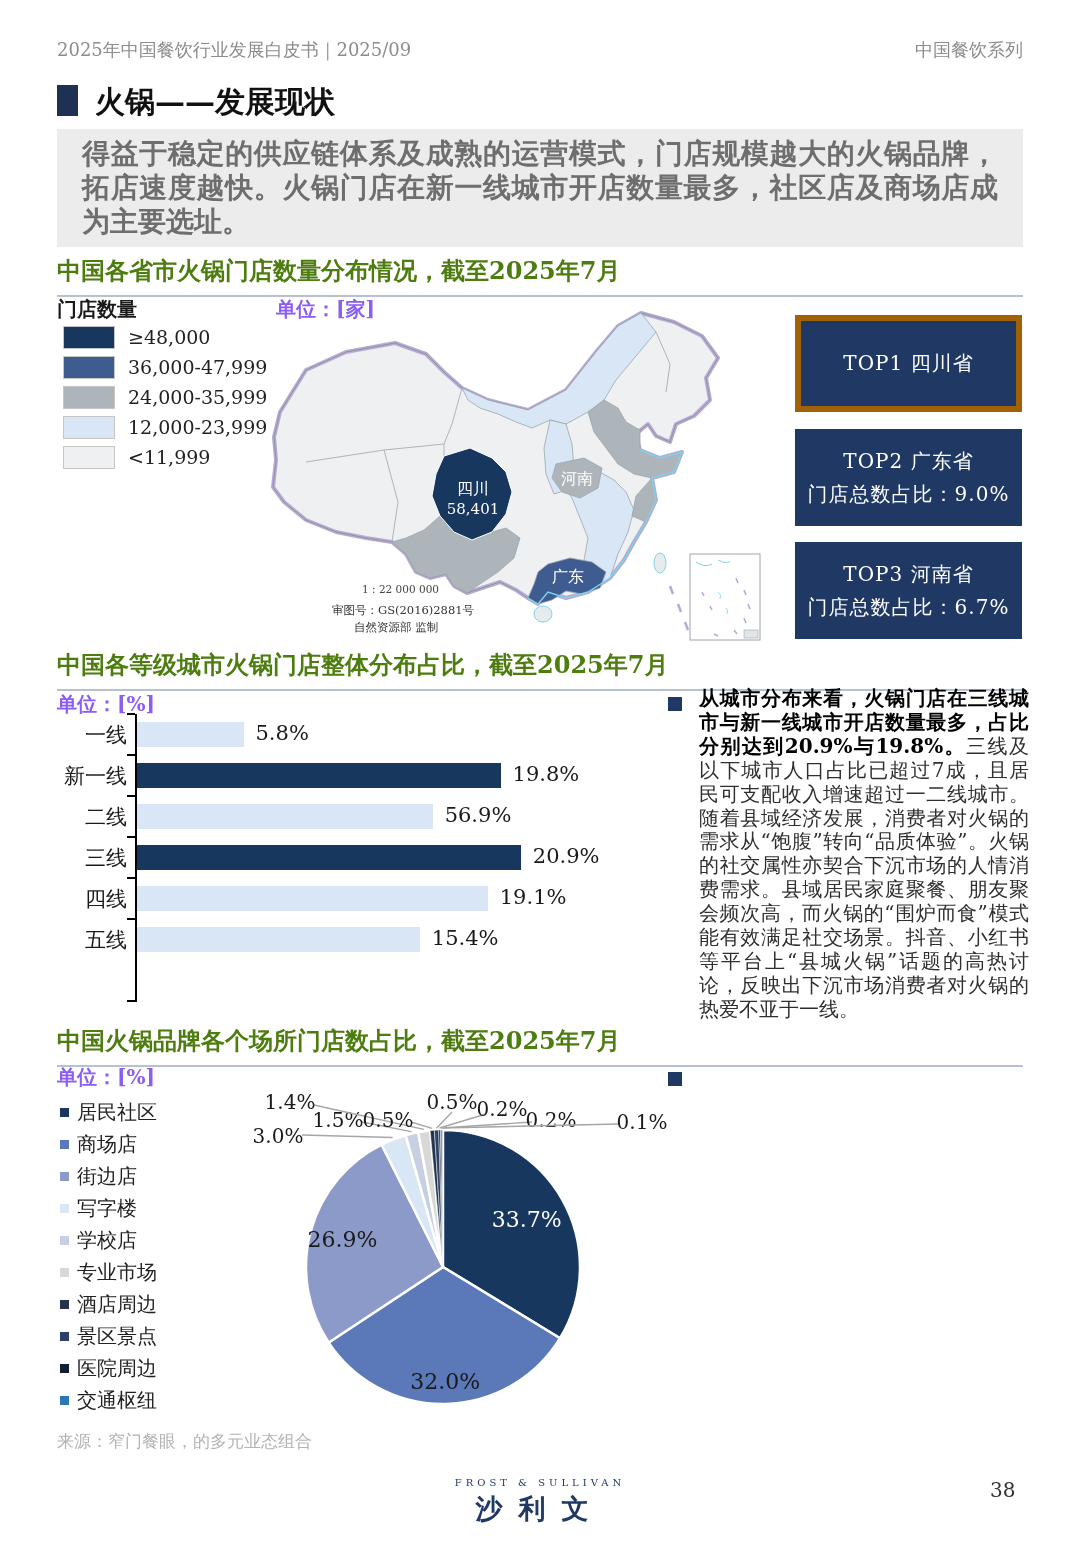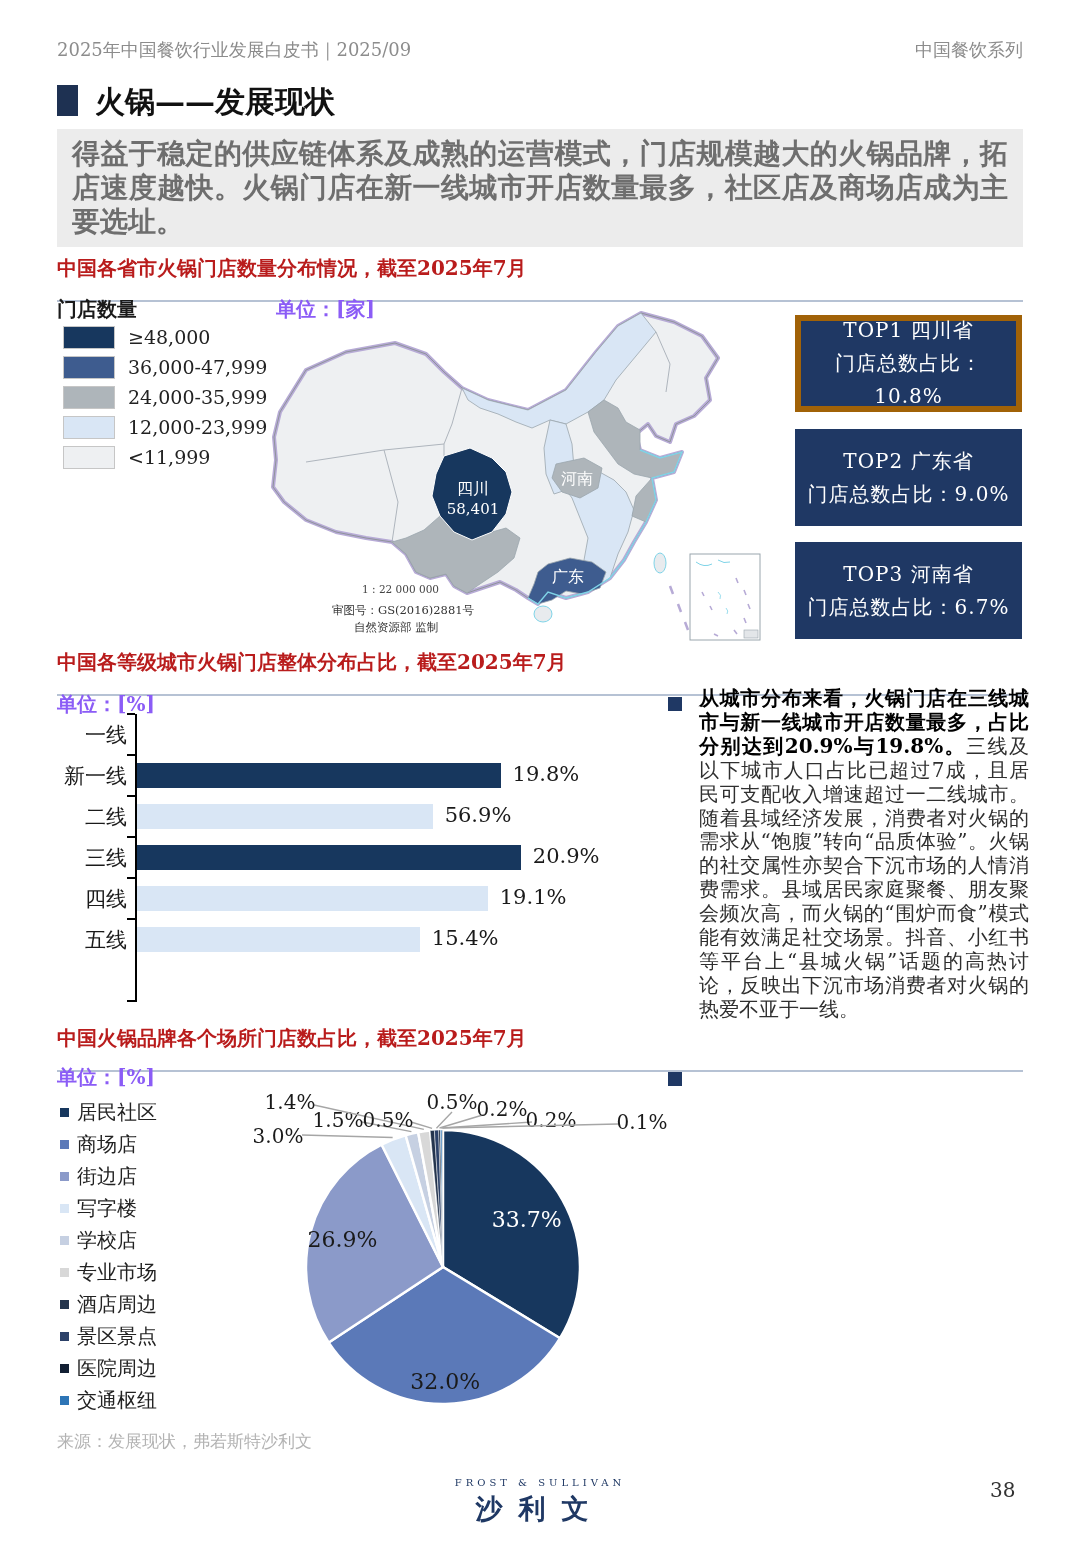--- a/index.html
+++ b/index.html
@@ -8,24 +8,24 @@
   .abs{position:absolute;}
   
   .hdr{top:38px;font-size:18px;color:#8c8c8c;}
   .hdr-l{left:57px;}
   .hdr-r{right:57px;}
   
   .title-sq{left:57px;top:85px;width:21px;height:31px;background:#1e3152;}
   .page-title{left:95px;top:82px;font-size:30px;font-weight:bold;color:#111;}
   
   .summary{left:57px;top:129px;width:966px;box-sizing:border-box;background:#ececec;
-           padding:8px 15px;font-size:28px;font-weight:bold;color:#6e6e6e;line-height:34px;text-align:justify;}
-  
-  .sec-head{left:57px;width:966px;font-size:20px;font-weight:bold;color:#b91c1c;
-            border-bottom:2px solid #b6c2d4;padding-bottom:18px;}
+           padding:8px 25px;font-size:28px;font-weight:bold;color:#6e6e6e;line-height:34px;text-align:justify;}
+  
+  .sec-head{left:57px;width:966px;font-size:24px;font-weight:bold;color:#4d7c0f;
+            border-bottom:2px solid #b6c2d4;padding-bottom:8px;}
   .unit{font-size:20px;font-weight:bold;color:#8b5cf6;}
   
   .mlegend-title{left:57px;top:296px;font-size:20px;font-weight:bold;}
   .mlegend{left:63px;top:322px;}
   .mlegend .row{display:flex;align-items:center;height:30px;}
   .mlegend .sw{width:52px;height:23px;border:1px solid #c6c6c6;box-sizing:border-box;margin-right:13px;}
   .mlegend .lb{font-size:19px;color:#222;}
   
   .top-box{position:absolute;left:795px;width:227px;height:97px;background:#1f3864;color:#fff;
            display:flex;flex-direction:column;align-items:center;justify-content:center;text-align:center;}
@@ -142,39 +142,42 @@
     <text x="311" y="192" font-size="16" fill="#ffffff" text-anchor="middle">河南</text>
     <text x="302" y="290" font-size="16" fill="#ffffff" text-anchor="middle">广东</text>
     <text x="96" y="301" font-size="10.5" fill="#444">1 : 22 000 000</text>
     <text x="66" y="322" font-size="11.5" fill="#333">审图号：GS(2016)2881号</text>
     <text x="88" y="339" font-size="11.5" fill="#333">自然资源部 监制</text>
   </svg>
 
   <div id="top-boxes">
       <div class="top-box first" style="top: 315px;">
         <div>TOP1 四川省</div>
-        <div>门店总数占比：10.8%</div>
       </div>
       <div class="top-box" style="top: 429px;">
         <div>TOP2 广东省</div>
         <div>门店总数占比：9.0%</div>
       </div>
       <div class="top-box" style="top: 542px;">
         <div>TOP3 河南省</div>
         <div>门店总数占比：6.7%</div>
       </div>
     </div>
 
   <div class="abs sec-head" style="top:649px;">中国各等级城市火锅门店整体分布占比，截至2025年7月</div>
   <div class="abs unit" style="left:57px;top:691px;">单位：[%]</div>
   <div class="abs barchart" id="barchart">
     <div class="bars-axis"></div>
     <div class="bottom-tick"></div>
   <div class="bar-row">
         <div class="bar-lab">一线</div>
+        <div class="bar-track">
+          <div class="bar" style="width: 106.509px; background: rgb(217, 230, 245);"></div>
+          <div class="bar-val" style="left: 120.509px;">5.8%</div>
+        </div>
       </div>
       <div class="bar-row">
         <div class="bar-lab">新一线</div>
         <div class="bar-track">
           <div class="bar" style="width: 363.6px; background: rgb(23, 55, 94);"></div>
           <div class="bar-val" style="left: 377.6px;">19.8%</div>
         </div>
       </div>
       <div class="bar-row">
         <div class="bar-lab">二线</div>
@@ -281,19 +284,19 @@
       <line x1="249.50691673337627" y1="43.0438976896213" x2="296" y2="29" stroke="#a6a6a6" stroke-width="1.4"></line>
       <text x="312" y="31" font-size="20" fill="#1a1a1a" text-anchor="middle">0.2%</text>
       <line x1="251.2533204562142" y1="43.01097485566956" x2="342" y2="37" stroke="#a6a6a6" stroke-width="1.4"></line>
       <text x="361" y="42" font-size="20" fill="#1a1a1a" text-anchor="middle">0.2%</text>
       <line x1="252.563319339463" y1="43.00068593694172" x2="428" y2="39" stroke="#a6a6a6" stroke-width="1.4"></line>
       <text x="452" y="44" font-size="20" fill="#1a1a1a" text-anchor="middle">0.1%</text>
     </svg>
 
   <div class="abs bullet-sq" style="left:668px;top:1072px;"></div>
 
-  <div class="abs source">来源：发展现状，弗若斯特沙利文</div>
+  <div class="abs source">来源：窄门餐眼，的多元业态组合</div>
   <div class="abs logo">
     <div class="en">FROST &amp; SULLIVAN</div>
     <div class="cn">沙利文</div>
   </div>
   <div class="abs pageno">38</div>
 </div>
 
 </body></html>

